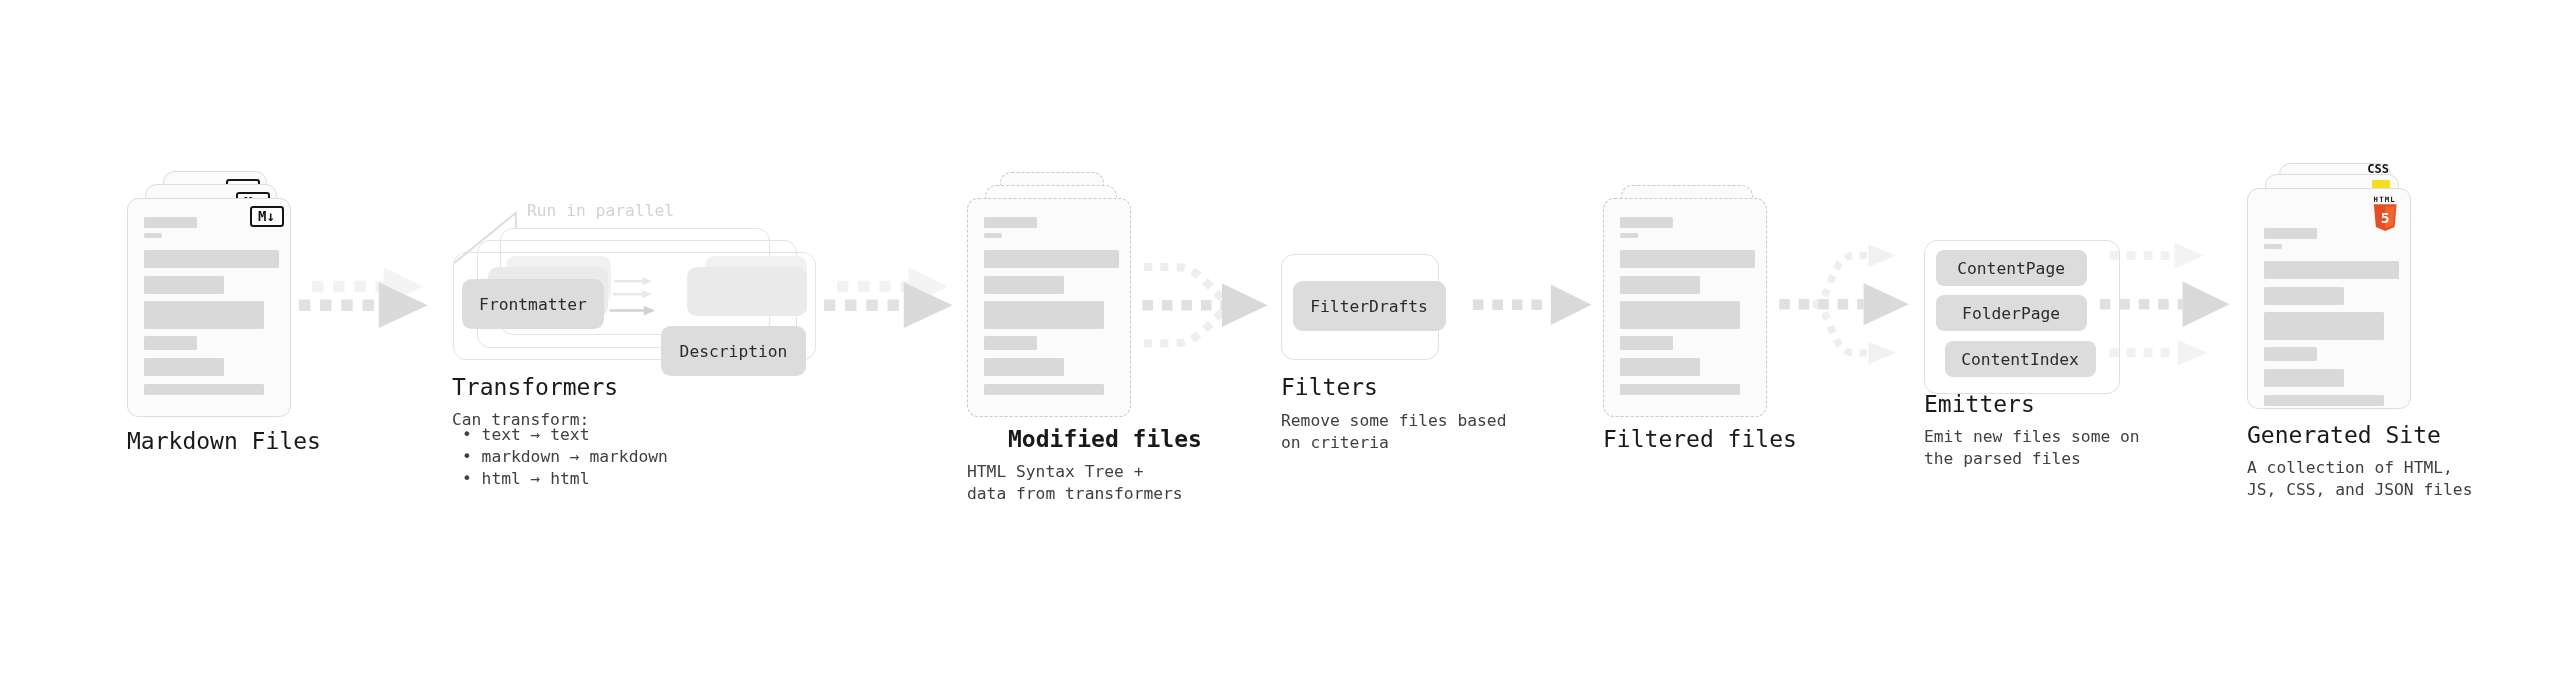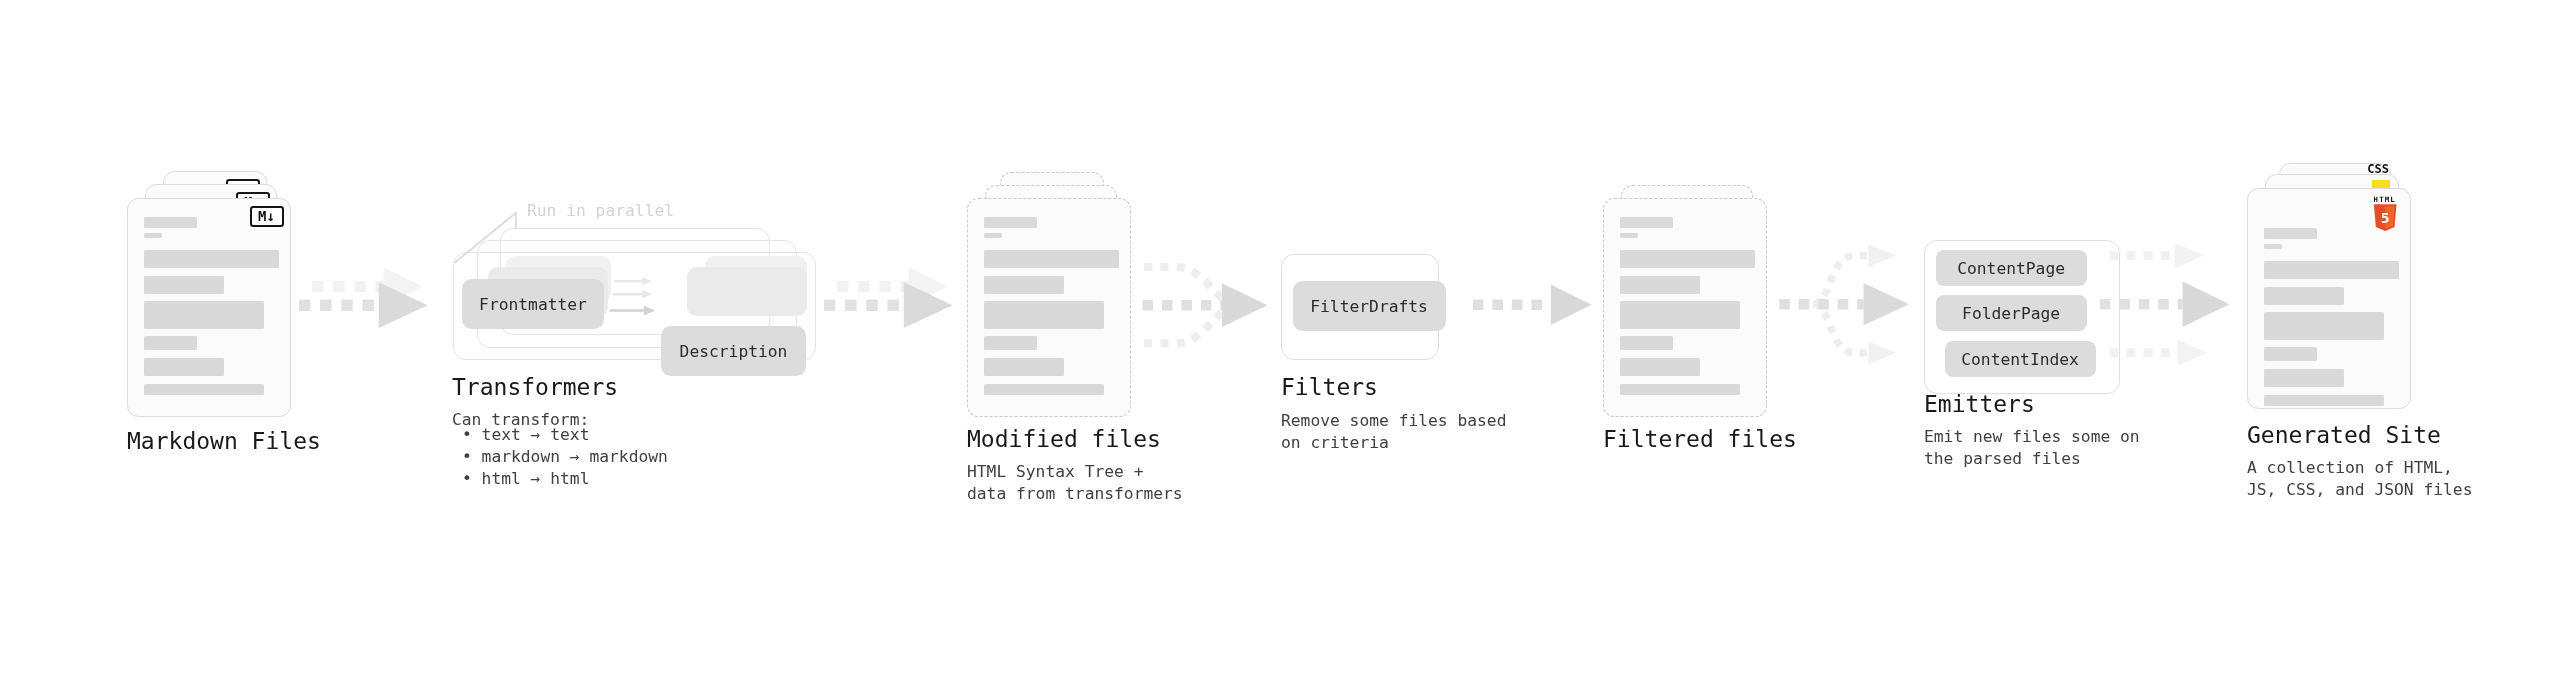--- a/index.html
+++ b/index.html
@@ -141,21 +141,21 @@
           <div class="bar b2"></div>
           <div class="bar b3"></div>
           <div class="bar b4"></div>
         <div class="bar b5"></div>
           <div class="bar b6"></div>
           <div class="bar b7"></div>
           <div class="bar b8"></div>
       </div>
     </div>
   </div>
-  <div class="stage-title" style="left:967px;top:426px;">Modified files</div>
+  <div class="stage-title" style="left:1008px;top:426px;font-weight:bold;">Modified files</div>
   <div class="stage-sub" style="left:967px;top:461px;">
     <div>HTML Syntax Tree +</div>
     <div>data from transformers</div>
   </div>
 
   <svg style="left:1136px;top:249px;" width="142" height="114" viewBox="0 0 175 140">
     <path d="M10,22 H48 C74,22 84,40 106,60" fill="none" stroke="#eeeeee" stroke-width="10" stroke-dasharray="10 10"></path>
     <path d="M10,116 H48 C74,116 84,98 106,78" fill="none" stroke="#eeeeee" stroke-width="10" stroke-dasharray="10 10"></path>
     <line x1="8" y1="69" x2="106" y2="69" stroke="#e0e0e0" stroke-width="13" stroke-dasharray="13 11"></line>
     <polygon points="106,42 162,69 106,96" fill="#d9d9d9"></polygon>

